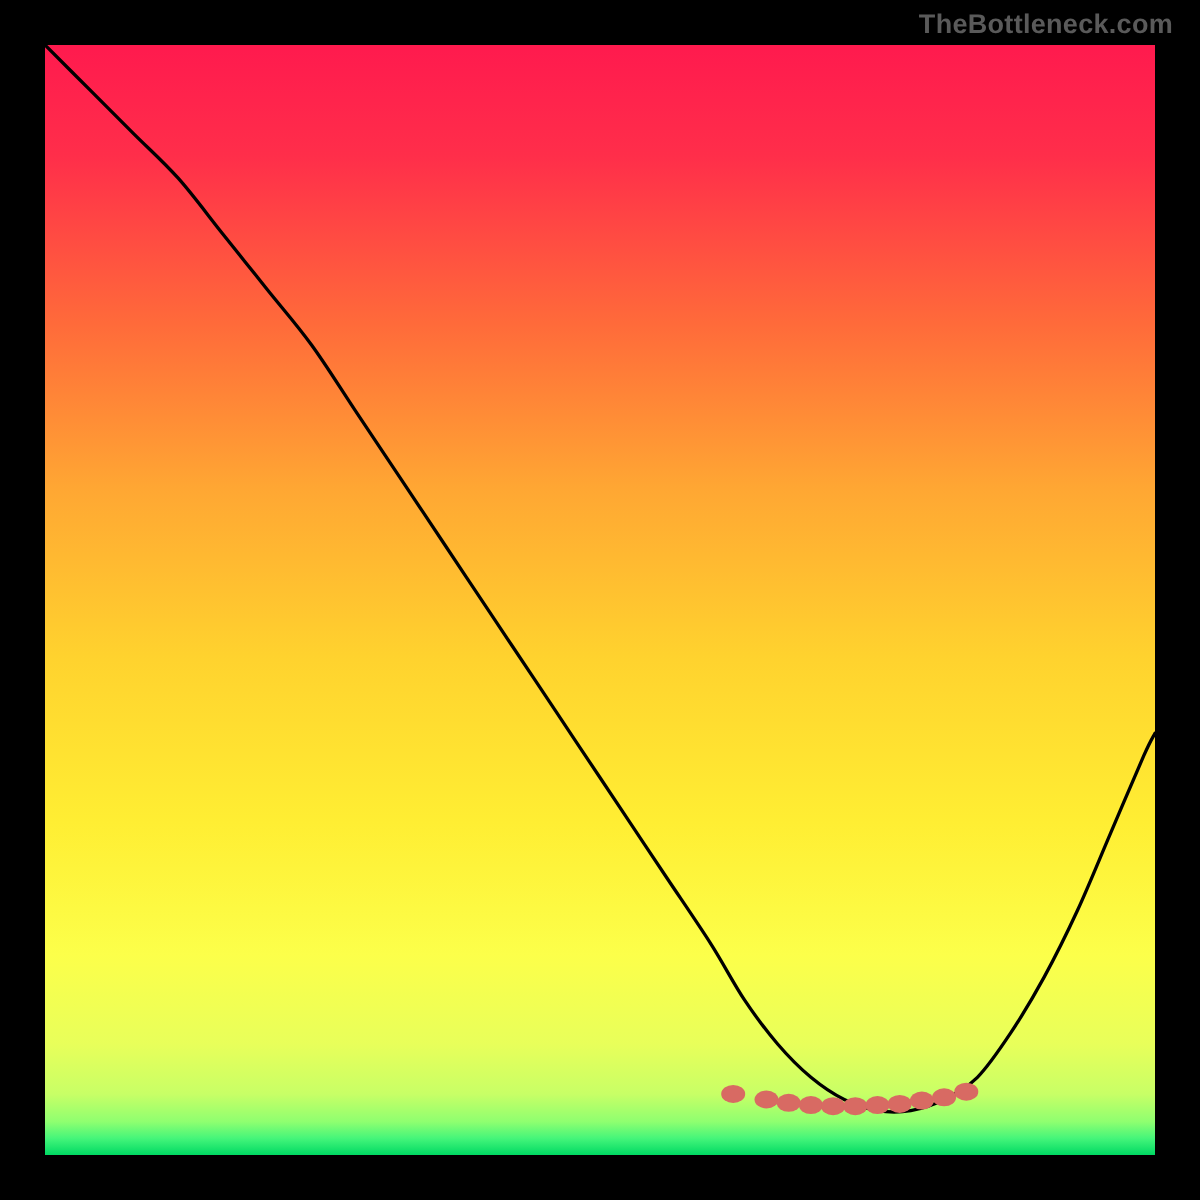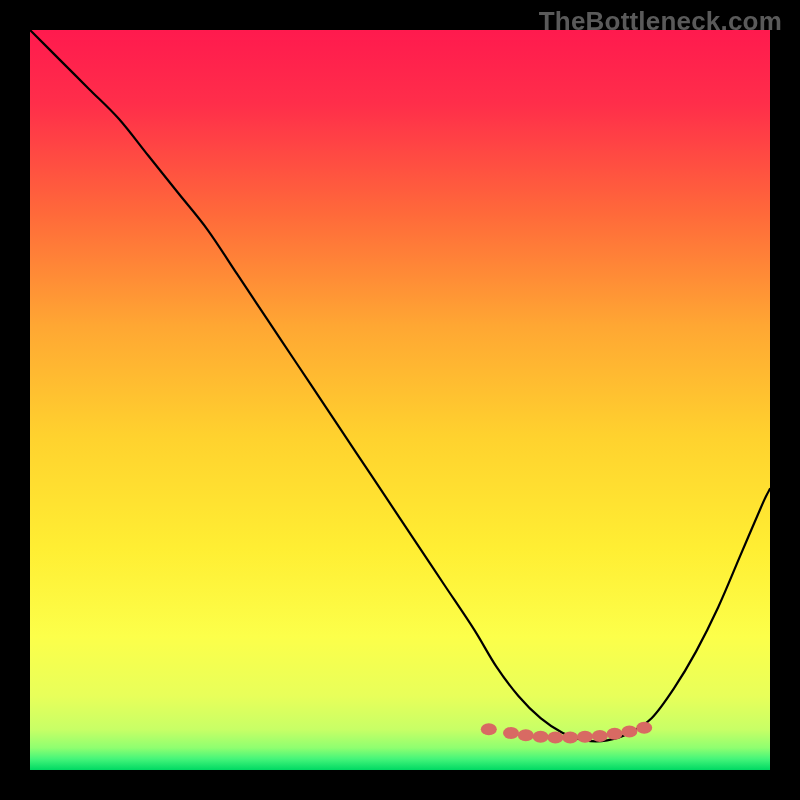--- a/index.html
+++ b/index.html
@@ -15,21 +15,21 @@
     position: relative;
     width: 800px;
     height: 800px;
     background: #000;
   }
   .watermark {
     position: absolute;
     top: 6px;
     right: 18px;
     color: #5a5a5a;
-    font-size: 26px;
+    font-size: 18px;
     font-weight: 600;
     letter-spacing: 0.2px;
     z-index: 10;
   }
   .plot {
     position: absolute;
     top: 30px;
     left: 30px;
     width: 740px;
     height: 740px;

